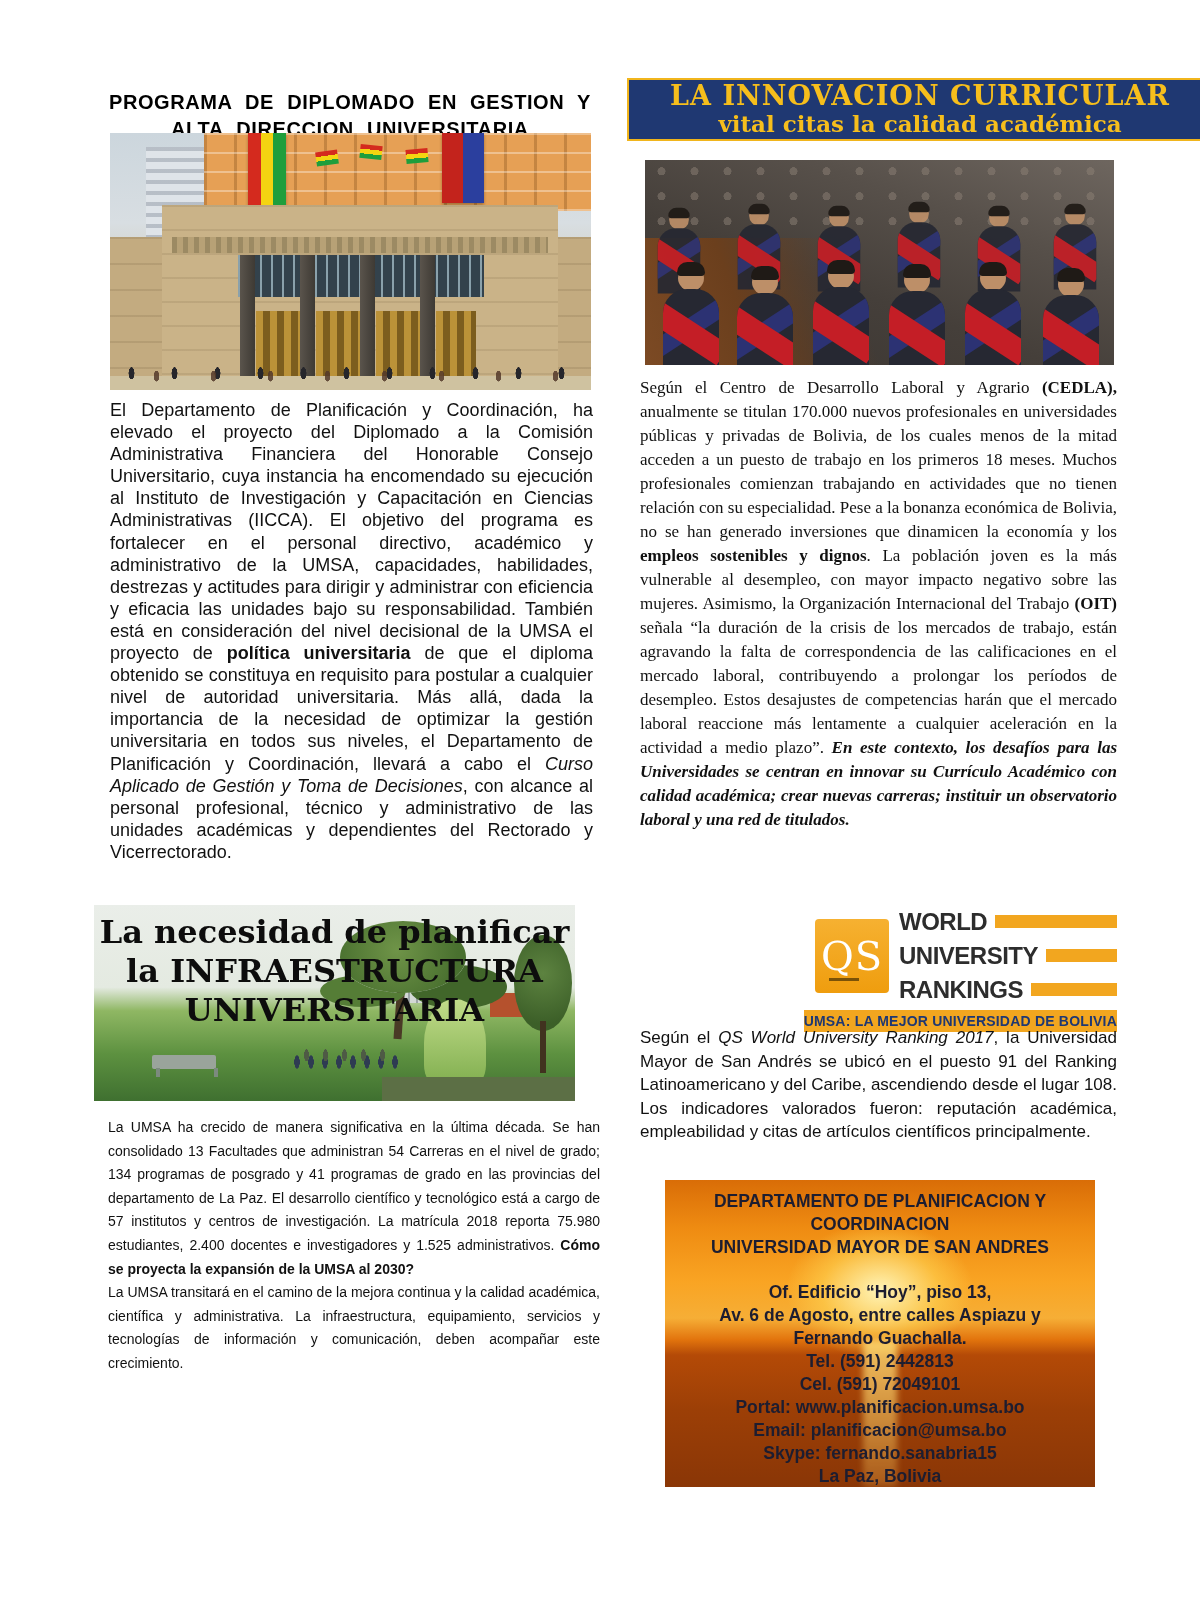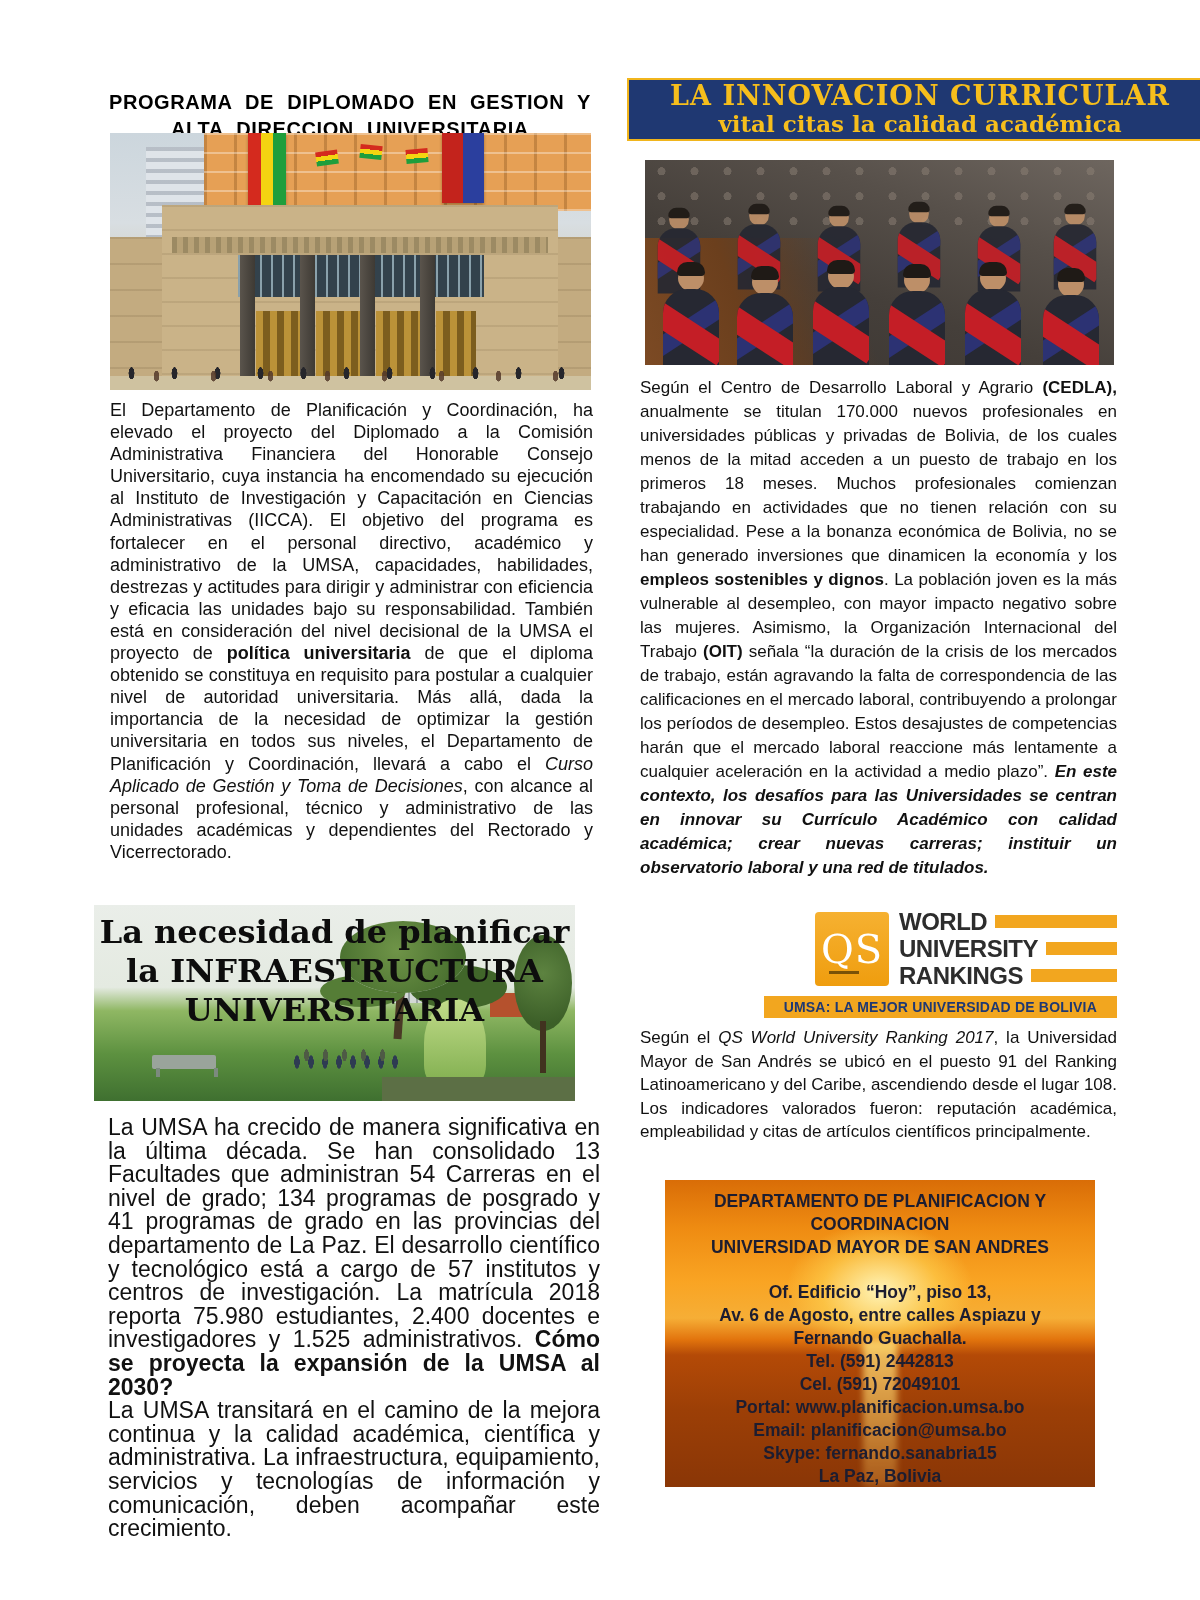--- a/index.html
+++ b/index.html
@@ -9,21 +9,21 @@
   .abs{position:absolute;}
   .just{text-align:justify;text-align-last:left;margin:0;}
   .rb{font-weight:bold;}
   .ri{font-style:italic;}
 
   
   .l-title{left:104px;top:76px;width:492px;text-align:center;font-weight:bold;
            font-size:20px;line-height:27px;letter-spacing:.6px;word-spacing:7px;color:#000;}
   .l-para1{left:110px;top:399px;width:483px;font-size:18px;line-height:22.1px;}
   .l-bottom{left:108px;top:1116px;width:492px;}
-  .l-bottom p{font-size:23px;line-height:23.6px;}
+  .l-bottom p{font-size:14px;line-height:23.6px;}
 
   
   .building{left:110px;top:133px;width:481px;height:257px;overflow:hidden;
             background:linear-gradient(180deg,#ccd6dd 0%,#d8dee2 35%,#cfc4a8 70%);}
   .b-highrise{left:36px;top:14px;width:58px;height:150px;background:#dfe4e9;
       background-image:repeating-linear-gradient(180deg,rgba(110,120,135,.35) 0 4px,transparent 4px 11px);}
   .b-orange{left:94px;top:0;width:387px;height:78px;background-color:#e6a055;
       background-image:repeating-linear-gradient(180deg,rgba(255,255,255,.35) 0 2px,transparent 2px 19px),
                        repeating-linear-gradient(90deg,rgba(120,70,20,.30) 0 3px,transparent 3px 30px);}
   .b-flag-byg{left:138px;top:0;width:38px;height:74px;
@@ -103,36 +103,36 @@
   .grad .bd::after{content:"";position:absolute;right:-14px;top:0;width:96px;height:18px;
       background:#2c3273;transform:rotate(-33deg);transform-origin:right top;}
   .grad .bd::before{content:"";position:absolute;left:-14px;top:4px;width:96px;height:24px;
       background:#c41e26;transform:rotate(33deg);transform-origin:left top;z-index:2;}
   .grad .hd{position:absolute;top:2px;left:50%;transform:translateX(-50%);width:26px;height:26px;
       border-radius:50%;background:#bd8f68;}
   .grad .hd::before{content:"";position:absolute;top:-3px;left:-1px;width:28px;height:14px;
       border-radius:14px 14px 5px 5px;background:#1f1a16;}
   .r2 .grad{transform:scale(.76);opacity:.92;}
 
-  .r-para1{left:640px;top:376px;width:477px;font-size:17px;line-height:24px;}
+  .r-para1{left:640px;top:376px;width:477px;font-size:17px;line-height:24px;font-family:Liberation Serif, serif;}
   .r-para2{left:640px;top:1026px;width:477px;font-size:17px;line-height:23.5px;}
 
   
   .qs-wrap{left:640px;top:910px;width:477px;display:flex;flex-direction:column;align-items:flex-end;}
   .qs-row{display:flex;align-items:center;gap:10px;}
   .qs-sq{width:74px;height:74px;background:linear-gradient(180deg,#f6b131,#ef9d0e);border-radius:4px;
       display:flex;align-items:center;justify-content:center;position:relative;}
   .qs-sq span{font-family:"DejaVu Serif",serif;font-size:40px;color:#fff;letter-spacing:1px;}
   .qs-sq::after{content:"";position:absolute;left:14px;bottom:12px;width:30px;height:3px;background:#7a5207;}
-  .qs-lines{width:218px;display:flex;flex-direction:column;gap:4px;}
+  .qs-lines{width:218px;display:flex;flex-direction:column;gap:11px;}
   .qs-line{display:flex;align-items:center;font-weight:bold;font-size:24px;line-height:23px;
       color:#2d2d2d;letter-spacing:-.5px;}
   .qs-line .bar{flex:1;height:13px;background:#f2a61f;margin-left:8px;}
   .qs-tag{margin-top:9px;background:#f2a61f;color:#1f3872;font-weight:bold;font-size:14px;
-      padding:3px 20px;letter-spacing:.2px;}
+      padding:3px 0;letter-spacing:.2px;}
 
   
   .contact{left:665px;top:1180px;width:430px;height:307px;box-sizing:border-box;overflow:hidden;
       padding:10px 12px 0;text-align:center;font-weight:bold;color:#1d1d30;
       background:
         radial-gradient(ellipse 130px 95px at 50% 36%,rgba(255,248,190,.95),rgba(255,214,85,.55) 45%,rgba(255,170,40,0) 72%),
         linear-gradient(180deg,#d96d07 0%,#ef8c12 16%,#f9a423 33%,#f6ae36 45%,#e2740d 52%,#b44a07 57%,#9c3f06 75%,#8a3606 100%);}
   .contact::after{content:"";position:absolute;left:46%;top:52%;width:8%;height:48%;
       background:linear-gradient(180deg,rgba(255,224,120,.8),rgba(255,190,80,.25));filter:blur(3px);}
   .c-head{font-size:17.5px;line-height:23px;}

